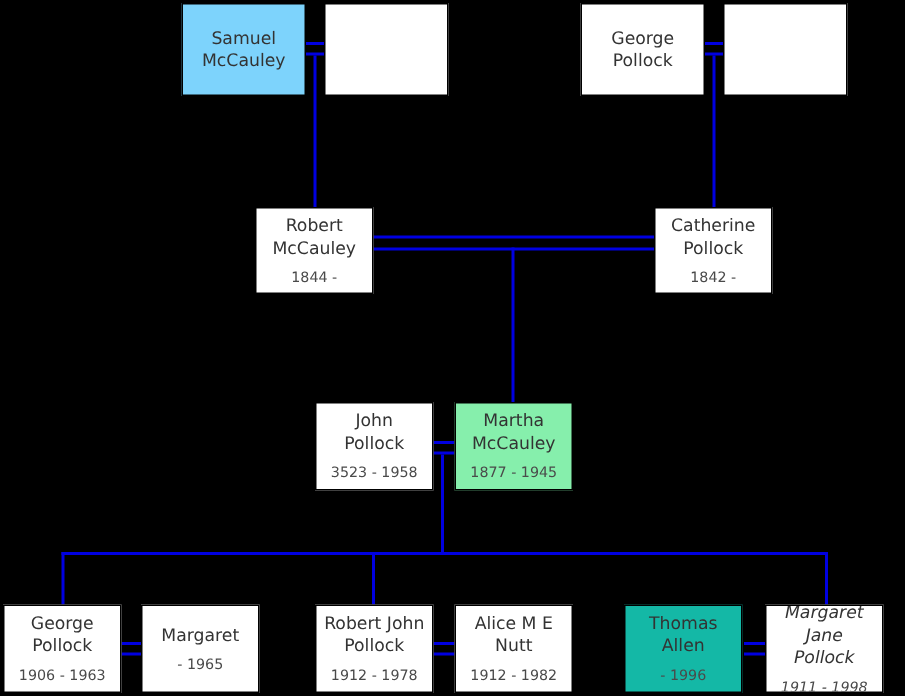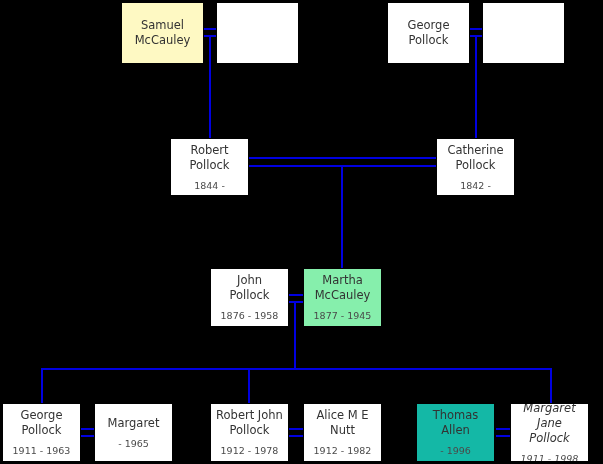--- a/index.html
+++ b/index.html
@@ -66,54 +66,54 @@
     <div class="line" style="left: 41px; top: 368px; width: 511px; height: 2px; background: rgb(0, 0, 224);"></div>
     <div class="line" style="left: 41px; top: 368px; width: 2px; height: 35px; background: rgb(0, 0, 224);"></div>
     <div class="line" style="left: 248px; top: 368px; width: 2px; height: 35px; background: rgb(0, 0, 224);"></div>
     <div class="line" style="left: 550px; top: 368px; width: 2px; height: 35px; background: rgb(0, 0, 224);"></div>
     <div class="line" style="left: 81px; top: 428px; width: 13px; height: 2px; background: rgb(0, 0, 224);"></div>
     <div class="line" style="left: 81px; top: 435px; width: 13px; height: 2px; background: rgb(0, 0, 224);"></div>
     <div class="line" style="left: 289px; top: 428px; width: 14px; height: 2px; background: rgb(0, 0, 224);"></div>
     <div class="line" style="left: 289px; top: 435px; width: 14px; height: 2px; background: rgb(0, 0, 224);"></div>
     <div class="line" style="left: 496px; top: 428px; width: 14px; height: 2px; background: rgb(0, 0, 224);"></div>
     <div class="line" style="left: 496px; top: 435px; width: 14px; height: 2px; background: rgb(0, 0, 224);"></div>
-    <div class="person nodates" style="left: 121px; top: 2px; width: 83px; height: 62px; background: #fef9c3; border-color: rgb(0, 0, 0);">
+    <div class="person nodates" style="left: 121px; top: 2px; width: 83px; height: 62px; background: #7dd3fc; border-color: rgb(0, 0, 0);">
       <div class="nm">Samuel
 McCauley</div>
     </div>
     <div class="person empty" style="left: 216px; top: 2px; width: 83px; height: 62px; background: rgb(255, 255, 255); border-color: rgb(0, 0, 0);"></div>
     <div class="person nodates" style="left: 387px; top: 2px; width: 83px; height: 62px; background: rgb(255, 255, 255); border-color: rgb(0, 0, 0);">
       <div class="nm">George
 Pollock</div>
     </div>
     <div class="person empty" style="left: 482px; top: 2px; width: 83px; height: 62px; background: rgb(255, 255, 255); border-color: rgb(0, 0, 0);"></div>
     <div class="person" style="left: 170px; top: 138px; width: 79px; height: 58px; background: rgb(255, 255, 255); border-color: rgb(0, 0, 0);">
       <div class="nm">Robert
-Pollock</div>
+McCauley</div>
       <div class="dt">1844 -</div>
     </div>
     <div class="person" style="left: 436px; top: 138px; width: 79px; height: 58px; background: rgb(255, 255, 255); border-color: rgb(0, 0, 0);">
       <div class="nm">Catherine
 Pollock</div>
       <div class="dt">1842 -</div>
     </div>
     <div class="person" style="left: 210px; top: 268px; width: 79px; height: 59px; background: rgb(255, 255, 255); border-color: rgb(0, 0, 0);">
       <div class="nm">John
 Pollock</div>
-      <div class="dt">1876 - 1958</div>
+      <div class="dt">3523 - 1958</div>
     </div>
     <div class="person" style="left: 303px; top: 268px; width: 79px; height: 59px; background: #86efac; border-color: rgb(0, 0, 0);">
       <div class="nm">Martha
 McCauley</div>
       <div class="dt">1877 - 1945</div>
     </div>
     <div class="person" style="left: 2px; top: 403px; width: 79px; height: 59px; background: rgb(255, 255, 255); border-color: rgb(0, 0, 0);">
       <div class="nm">George
 Pollock</div>
-      <div class="dt">1911 - 1963</div>
+      <div class="dt">1906 - 1963</div>
     </div>
     <div class="person" style="left: 94px; top: 403px; width: 79px; height: 59px; background: rgb(255, 255, 255); border-color: rgb(0, 0, 0);">
       <div class="nm">Margaret</div>
       <div class="dt">- 1965</div>
     </div>
     <div class="person" style="left: 210px; top: 403px; width: 79px; height: 59px; background: rgb(255, 255, 255); border-color: rgb(0, 0, 0);">
       <div class="nm">Robert John
 Pollock</div>
       <div class="dt">1912 - 1978</div>
     </div>

